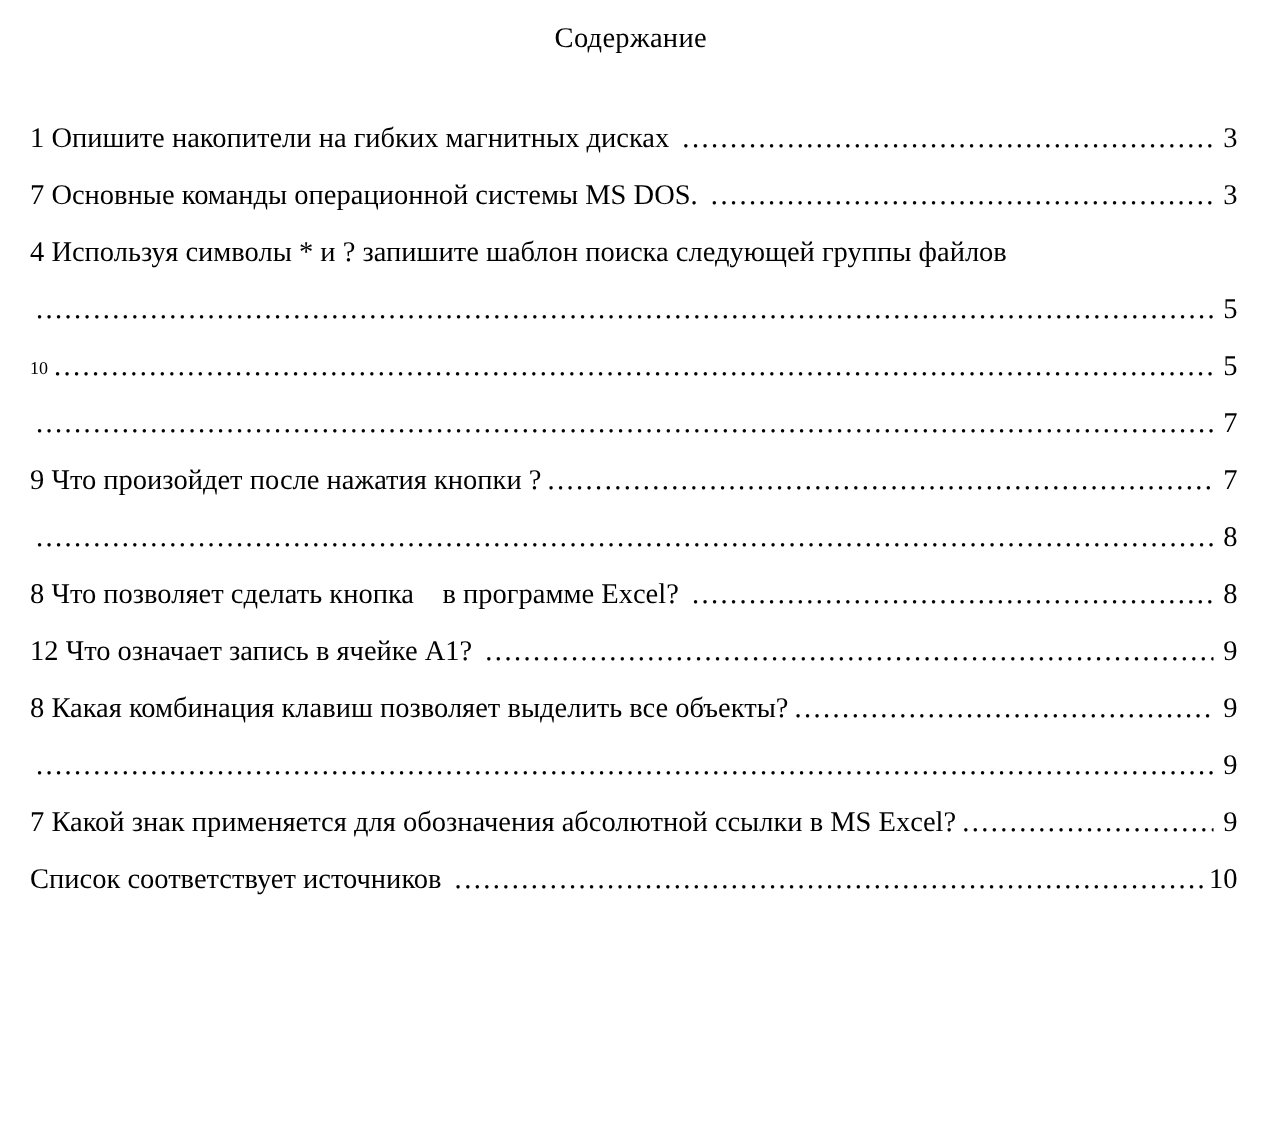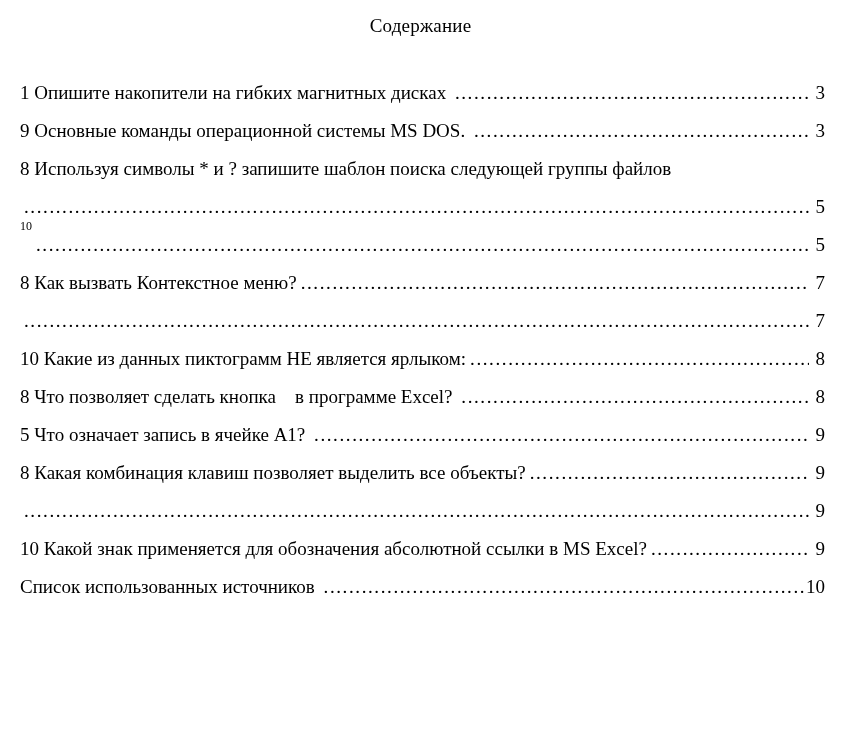--- a/index.html
+++ b/index.html
@@ -37,21 +37,21 @@
     display: block;
     font-size: 19px;
     line-height: 38px;
     white-space: nowrap;
     position: relative;
     padding-left: 12px;
     padding-right: 8px;
   }
   .toc-entry .row {
     display: flex;
-    align-items: flex-start;
+    align-items: center;
     width: 100%;
   }
   .entry-text {
     flex: 0 0 auto;
     white-space: pre;
   }
   .leader {
     flex: 1 1 auto;
     overflow: hidden;
     white-space: nowrap;
@@ -92,79 +92,78 @@
     <div class="toc-entry">
       <div class="row">
         <span class="entry-text">1 Опишите накопители на гибких магнитных дисках </span>
         <span class="leader"></span>
         <span class="page-num">3</span>
       </div>
     </div>
 
     <div class="toc-entry">
       <div class="row">
-        <span class="entry-text">9 Основные команды операционной системы MS DOS. </span>
+        <span class="entry-text">7 Основные команды операционной системы MS DOS. </span>
         <span class="leader"></span>
         <span class="page-num">3</span>
       </div>
     </div>
 
     <div class="toc-entry wrapped">
       <div class="row first">
-        <span class="entry-text">8 Используя символы * и ? запишите шаблон поиска следующей группы файлов</span>
+        <span class="entry-text">4 Используя символы * и ? запишите шаблон поиска следующей группы файлов</span>
       </div>
       <div class="row">
         <span class="leader"></span>
         <span class="page-num">5</span>
       </div>
     </div>
 
     <div class="toc-entry">
       <div class="row">
           <sub>10</sub>
         <span class="leader"></span>
         <span class="page-num">5</span>
       </div>
     </div>
 
 
     <div class="toc-entry">
       <div class="row">
-        <span class="entry-text">8 Как вызвать Контекстное меню?</span>
         <span class="leader"></span>
         <span class="page-num">7</span>
       </div>
     </div>
 
     <div class="toc-entry">
       <div class="row">
+        <span class="entry-text">9 Что произойдет после нажатия кнопки ?</span>
         <span class="leader"></span>
         <span class="page-num">7</span>
       </div>
     </div>
 
     <div class="toc-entry">
       <div class="row">
-        <span class="entry-text">10 Какие из данных пиктограмм НЕ является ярлыком:</span>
         <span class="leader"></span>
         <span class="page-num">8</span>
       </div>
     </div>
 
     <div class="toc-entry">
       <div class="row">
         <span class="entry-text">8 Что позволяет сделать кнопка    в программе Excel? </span>
         <span class="leader"></span>
         <span class="page-num">8</span>
       </div>
     </div>
 
     <div class="toc-entry">
       <div class="row">
-        <span class="entry-text">5 Что означает запись в ячейке A1? </span>
+        <span class="entry-text">12 Что означает запись в ячейке A1? </span>
         <span class="leader"></span>
         <span class="page-num">9</span>
       </div>
     </div>
 
     <div class="toc-entry">
       <div class="row">
         <span class="entry-text">8 Какая комбинация клавиш позволяет выделить все объекты?</span>
         <span class="leader"></span>
         <span class="page-num">9</span>
@@ -173,28 +172,28 @@
 
     <div class="toc-entry">
       <div class="row">
         <span class="leader"></span>
         <span class="page-num">9</span>
       </div>
     </div>
 
     <div class="toc-entry">
       <div class="row">
-        <span class="entry-text">10 Какой знак применяется для обозначения абсолютной ссылки в MS Excel?</span>
+        <span class="entry-text">7 Какой знак применяется для обозначения абсолютной ссылки в MS Excel?</span>
         <span class="leader"></span>
         <span class="page-num">9</span>
       </div>
     </div>
 
     <div class="toc-entry">
       <div class="row">
-        <span class="entry-text">Список использованных источников </span>
+        <span class="entry-text">Список соответствует источников </span>
         <span class="leader"></span>
         <span class="page-num">10</span>
       </div>
     </div>
 
   </div>
 </div>
 
 </body></html>

